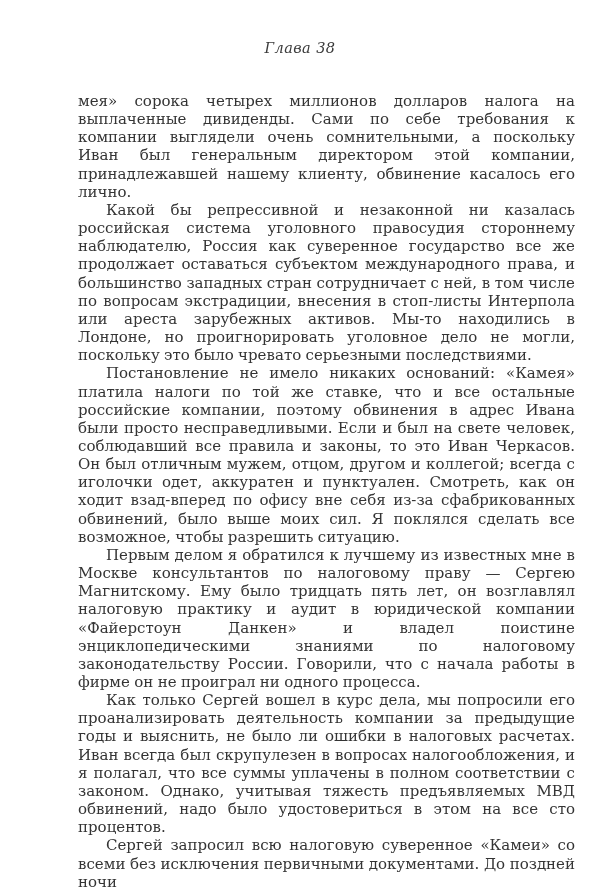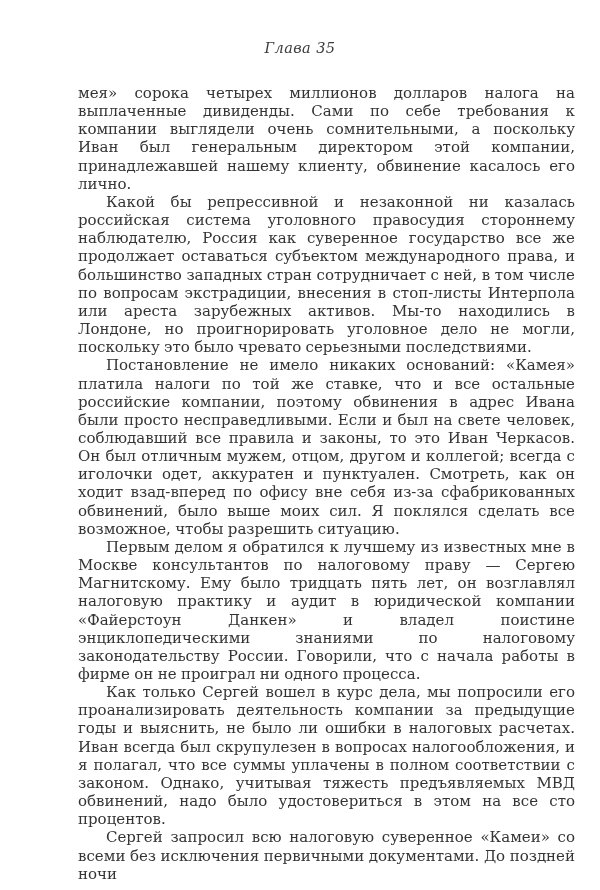--- a/index.html
+++ b/index.html
@@ -38,41 +38,42 @@
     hyphens: auto;
     -webkit-hyphens: auto;
     word-spacing: -0.4px;
   }
   .text-block p {
     margin: 0;
     text-indent: 28px;
   }
   .text-block p.cont {
     text-indent: 0;
+    margin-top: 8px;
   }
   .text-block p.runs-on {
     text-align-last: justify;
   }
   .page-number {
     position: absolute;
     top: 799px;
     left: 0;
     right: 0;
     text-align: center;
     font-size: 14.5px;
     letter-spacing: 1px;
     color: #3a3a3a;
   }
 </style>
 </head>
 <body>
 
 <div class="book-page">
 
-  <div class="running-head">Глава 35</div>
+  <div class="running-head">Глава 38</div>
 
   <div class="text-block">
     <p class="cont">мея» сорока четырех миллионов долларов налога на выплаченные дивиденды. Сами по себе требования к компании выглядели очень сомнительными, а поскольку Иван был генеральным директором этой компании, принадлежавшей нашему клиенту, обвинение касалось его лично.</p>
     <p>Какой бы репрессивной и незаконной ни казалась российская система уголовного правосудия стороннему наблюдателю, Россия как суверенное государство все же продолжает оставаться субъектом международного права, и большинство западных стран сотрудничает с ней, в том числе по вопросам экстрадиции, внесения в стоп-листы Интерпола или ареста зарубежных активов. Мы-то находились в Лондоне, но проигнорировать уголовное дело не могли, поскольку это было чревато серьезными последствиями.</p>
     <p>Постановление не имело никаких оснований: «Камея» платила налоги по той же ставке, что и все остальные российские компании, поэтому обвинения в адрес Ивана были просто несправедливыми. Если и был на свете человек, соблюдавший все правила и законы, то это Иван Черкасов. Он был отличным мужем, отцом, другом и коллегой; всегда с иголочки одет, аккуратен и пунктуален. Смотреть, как он ходит взад-вперед по офису вне себя из-за сфабрикованных обвинений, было выше моих сил. Я поклялся сделать все возможное, чтобы разрешить ситуацию.</p>
     <p>Первым делом я обратился к лучшему из известных мне в Москве консультантов по налоговому праву — Сергею Магнитскому. Ему было тридцать пять лет, он возглавлял налоговую практику и аудит в юридической компании «Файерстоун Данкен» и владел поистине энциклопедическими знаниями по налоговому законодательству России. Говорили, что с начала работы в фирме он не проиграл ни одного процесса.</p>
     <p>Как только Сергей вошел в курс дела, мы попросили его проанализировать деятельность компании за предыдущие годы и выяснить, не было ли ошибки в налоговых расчетах. Иван всегда был скрупулезен в вопросах налогообложения, и я полагал, что все суммы уплачены в полном соответствии с законом. Однако, учитывая тяжесть предъявляемых МВД обвинений, надо было удостовериться в этом на все сто процентов.</p>
     <p class="runs-on">Сергей запросил всю налоговую суверенное «Камеи» со всеми без исключения первичными документами. До поздней ночи</p>
   </div>
 

